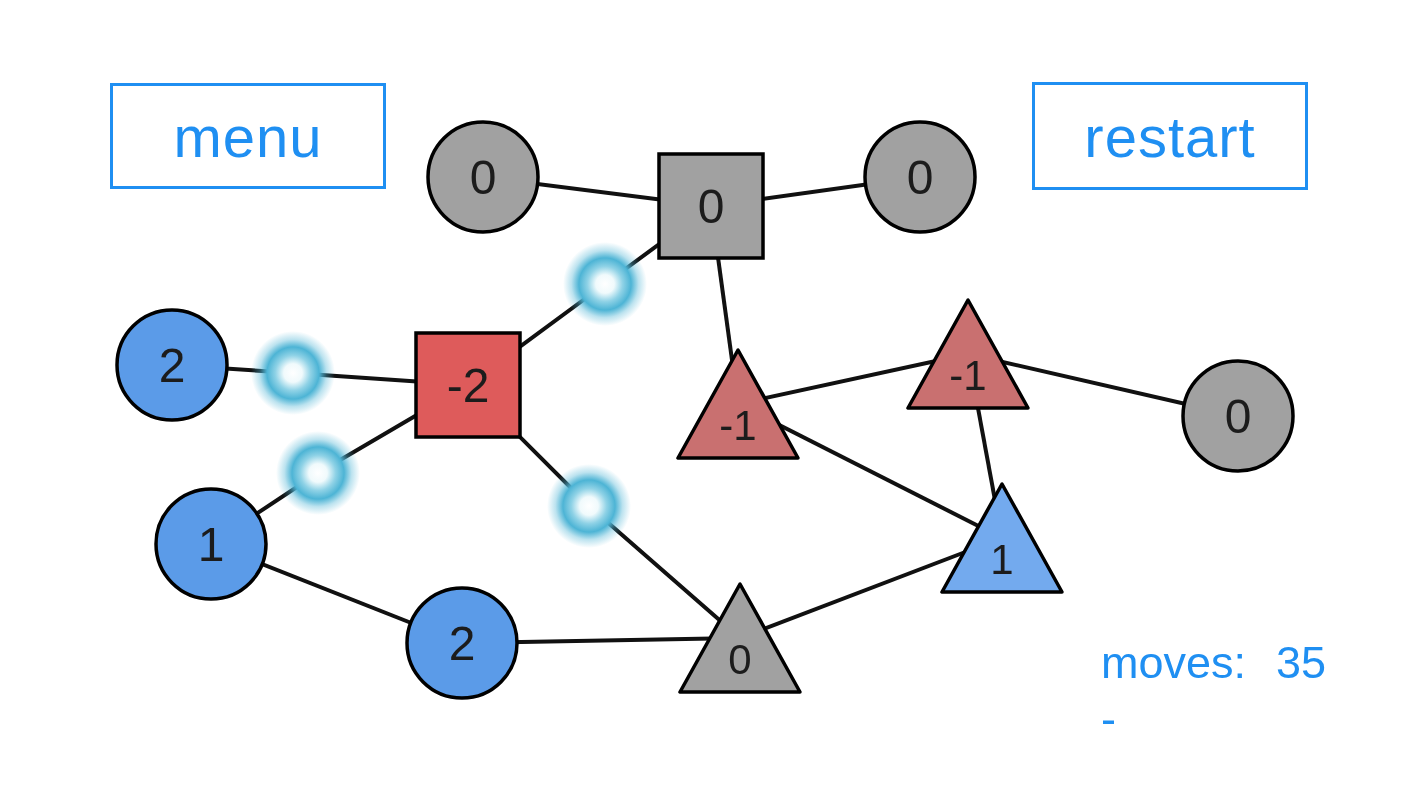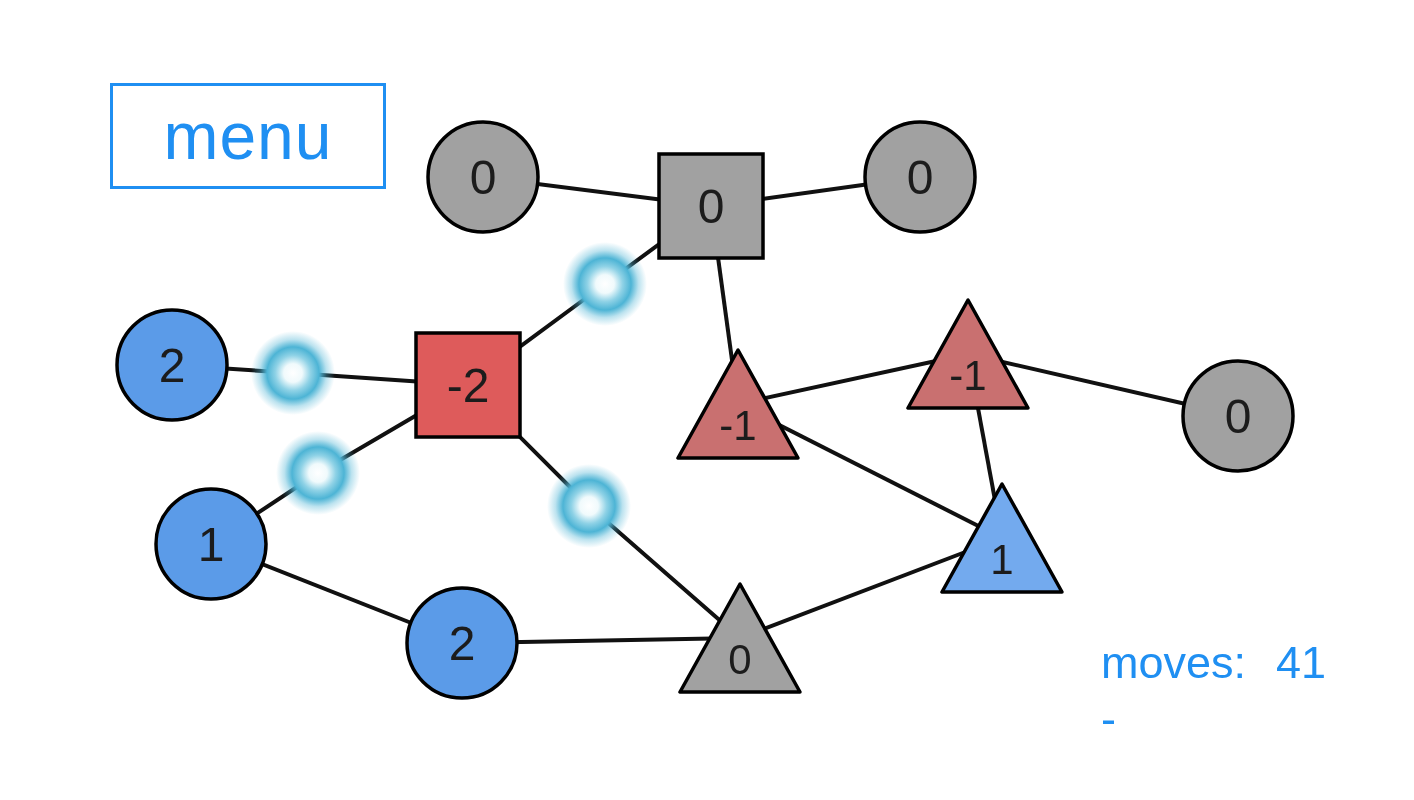--- a/index.html
+++ b/index.html
@@ -3,21 +3,21 @@
 <meta charset="utf-8">
 <style>
   html,body{margin:0;padding:0;background:#ffffff;}
   #stage{
     position:relative;width:1414px;height:800px;background:#ffffff;overflow:hidden;
     font-family:"Liberation Sans", sans-serif;
   }
   .btn{
     position:absolute;display:flex;align-items:center;justify-content:center;
     background:#ffffff;border:3px solid #1f8ff2;color:#1f8ff2;
-    font-size:66px;font-weight:400;letter-spacing:1px;cursor:pointer;
+    font-size:58px;font-weight:400;letter-spacing:1px;cursor:pointer;
     box-sizing:border-box;
   }
   #menu-btn{left:110px;top:83px;width:276px;height:106px;}
   #restart-btn{left:1032px;top:82px;width:276px;height:108px;}
   #graph-svg{position:absolute;left:0;top:0;}
   #status{
     position:absolute;top:637px;right:74px;
     display:grid;grid-template-columns:auto 64px;column-gap:30px;row-gap:4px;
     color:#1f8ff2;font-size:45px;line-height:52px;
   }
@@ -116,20 +116,23 @@
           <polygon points="740,584 680,692 800,692" stroke-linejoin="round" fill="#a1a1a1" stroke="#000000" stroke-width="3.5"></polygon>
           <text x="740" y="659" class="node-label" font-size="42" dominant-baseline="central">0</text>
         </g>
       </g>
     </svg>
 
   <div class="btn" id="menu-btn">
     <span>menu</span>
   </div>
 
+  <div class="btn" id="restart-btn">
+    <span>restart</span>
+  </div>
 
   <div id="status">
     <span class="status-label">moves:</span>
-    <span class="status-value">41</span>
+    <span class="status-value">35</span>
     <span class="status-value">-</span>
   </div>
 
 </div>
 
 </body></html>

